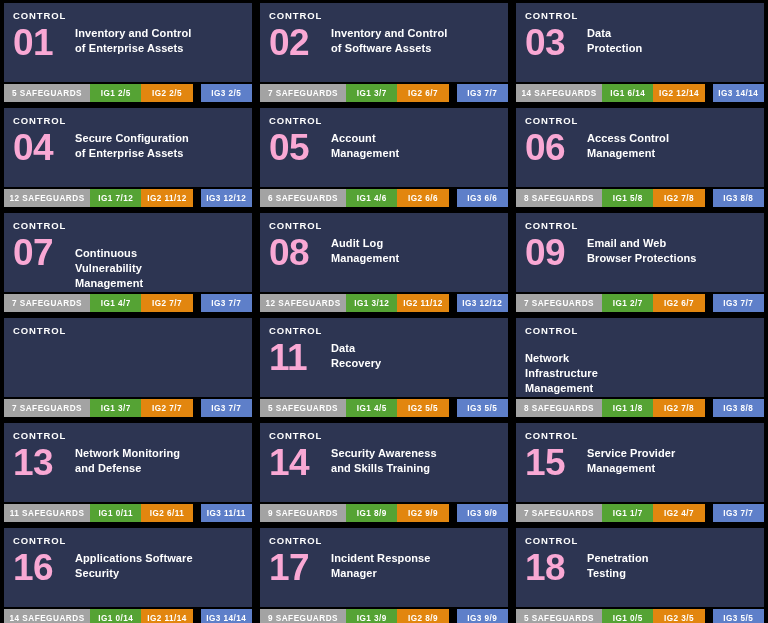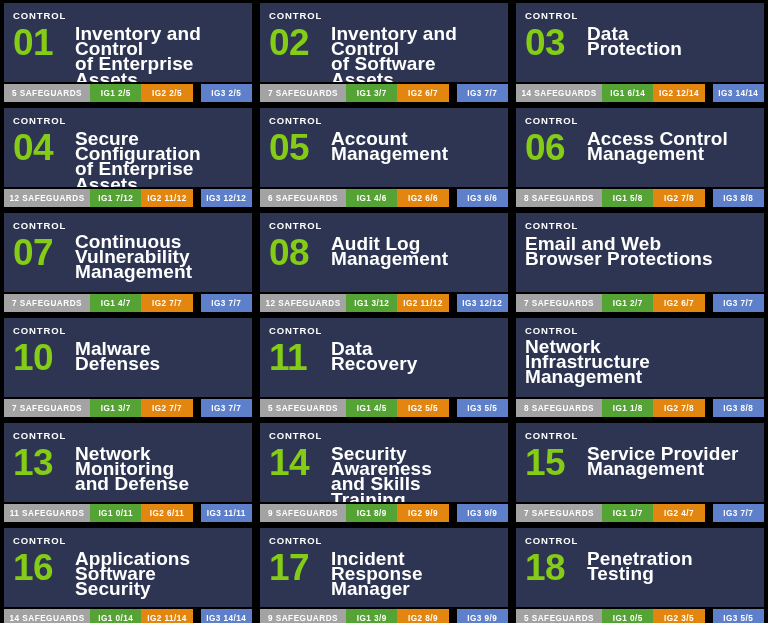--- a/index.html
+++ b/index.html
@@ -35,37 +35,37 @@
     font-weight:bold;
     letter-spacing:0.9px;
     line-height:11px;
   }
   .main-row {
     display:flex;
     align-items:flex-start;
     margin-top:2px;
   }
   .num {
-    color:#84cc16;
+    color:#f9a8d4;
     font-size:37px;
     font-weight:bold;
     line-height:39px;
     letter-spacing:-0.5px;
     width:62px;
     flex:0 0 62px;
   }
   .title {
     color:#ffffff;
-    font-size:19px;
+    font-size:11px;
     font-weight:bold;
     line-height:15.2px;
     letter-spacing:0.1px;
     padding-top:3px;
   }
-  .title.tight { padding-top:1px; }
+  .title.tight { padding-top:1px;margin-top:12px; }
   .badges {
     position:absolute;
     left:4px; right:4px; bottom:3px;
     height:18px;
     display:flex;
   }
   .badge {
     height:18px;
     display:flex;
     align-items:center;
@@ -232,43 +232,37 @@
         <div class="badge safeguards">12  SAFEGUARDS</div>
         <div class="badge ig1">IG1  3/12</div>
         <div class="badge ig2">IG2  11/12</div>
         <div class="badge ig3">IG3  12/12</div>
       </div>
     </div>
     <div class="card">
       <div class="card-body">
         <div class="eyebrow">CONTROL</div>
         <div class="main-row">
+          <div class="num">09</div>
           <div class="title">
             <div>Email and Web</div>
             <div>Browser Protections</div>
           </div>
         </div>
       </div>
       <div class="badges">
         <div class="badge safeguards">7  SAFEGUARDS</div>
         <div class="badge ig1">IG1  2/7</div>
         <div class="badge ig2">IG2  6/7</div>
         <div class="badge ig3">IG3  7/7</div>
       </div>
     </div>
     <div class="card">
       <div class="card-body">
         <div class="eyebrow">CONTROL</div>
-        <div class="main-row">
-          <div class="num">10</div>
-          <div class="title">
-            <div>Malware</div>
-            <div>Defenses</div>
-          </div>
-        </div>
       </div>
       <div class="badges">
         <div class="badge safeguards">7  SAFEGUARDS</div>
         <div class="badge ig1">IG1  3/7</div>
         <div class="badge ig2">IG2  7/7</div>
         <div class="badge ig3">IG3  7/7</div>
       </div>
     </div>
     <div class="card">
       <div class="card-body">

